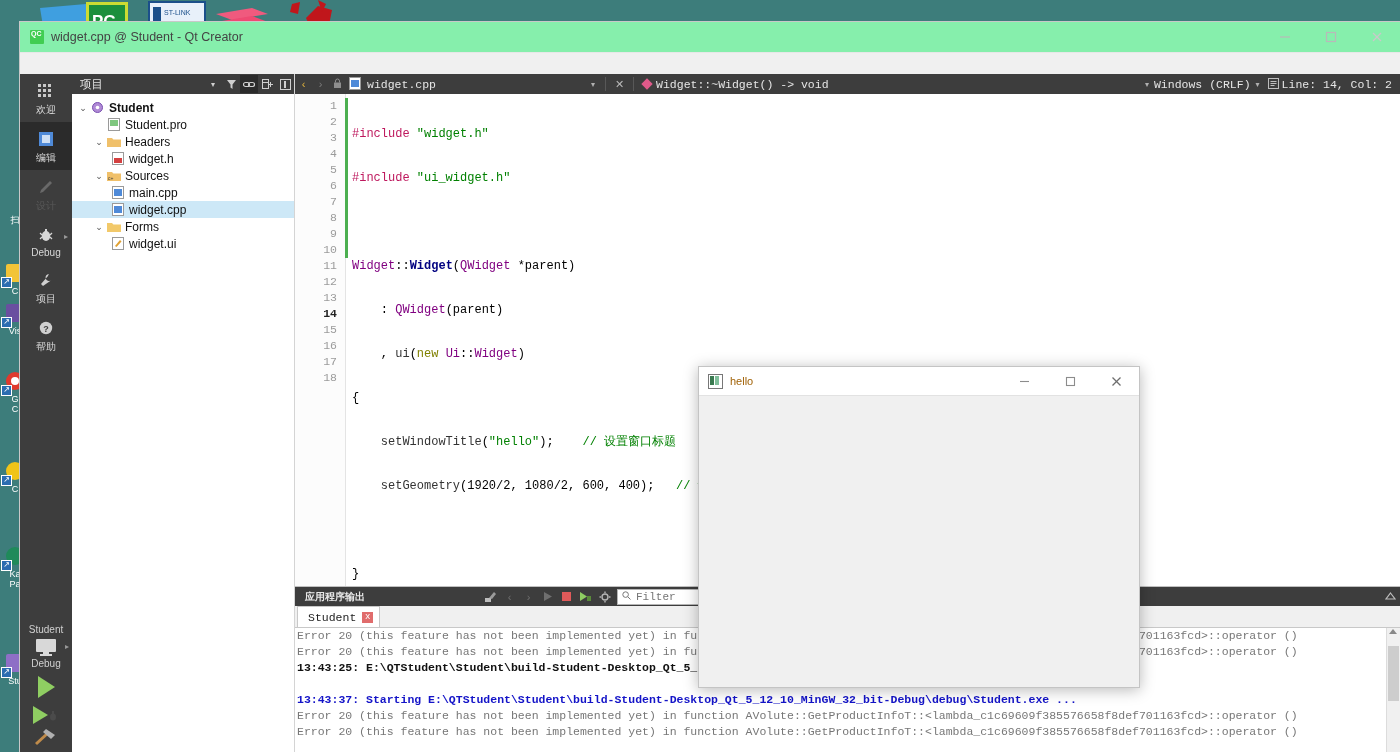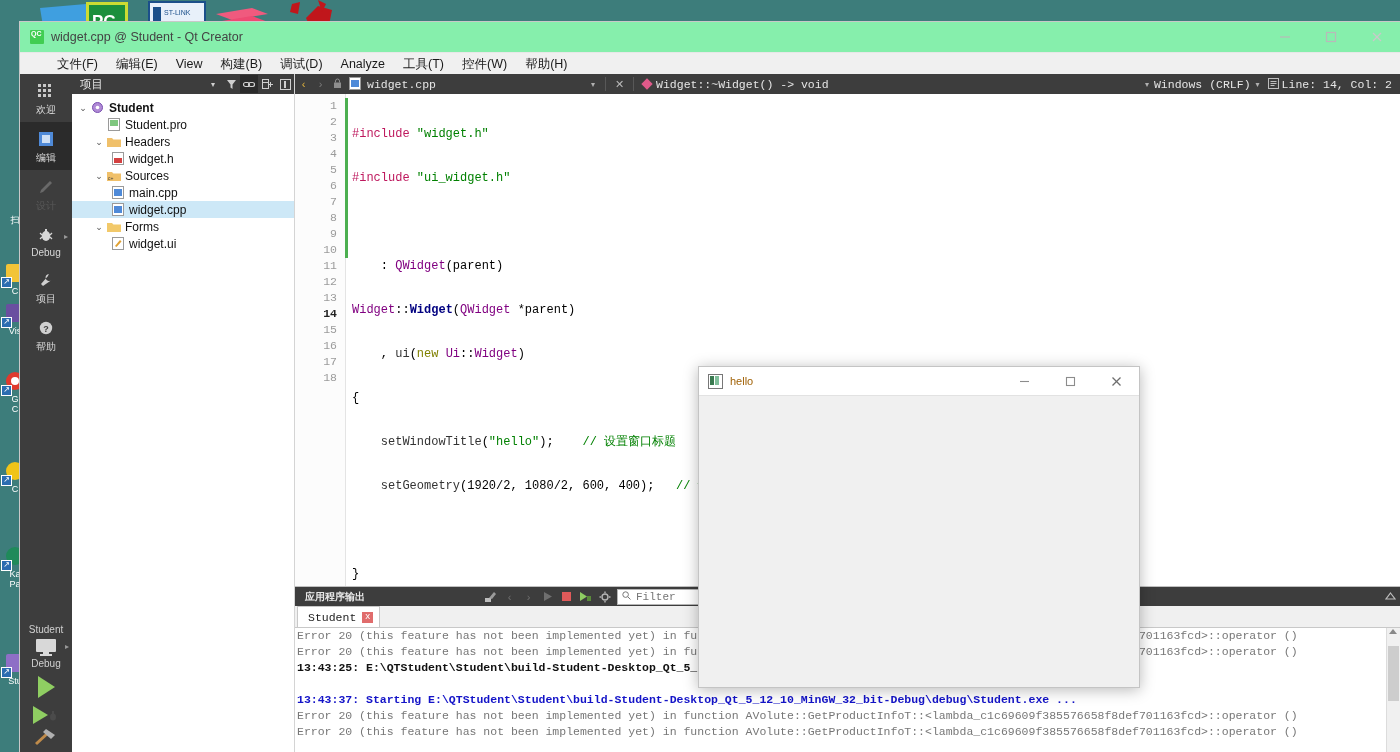--- a/index.html
+++ b/index.html
@@ -225,31 +225,20 @@
       </div>
       <div class="wbtn">
         <svg width="12" height="12" viewBox="0 0 12 12">
             <line x1="2" y1="2" x2="10" y2="10" stroke="#c9c9c9" stroke-width="1.2"></line>
             <line x1="10" y1="2" x2="2" y2="10" stroke="#c9c9c9" stroke-width="1.2"></line>
           </svg>
       </div>
     </div>
   </div>
 
-  <div id="menubar">
-    <div class="menu-item">文件(F)</div>
-    <div class="menu-item">编辑(E)</div>
-    <div class="menu-item">View</div>
-    <div class="menu-item">构建(B)</div>
-    <div class="menu-item">调试(D)</div>
-    <div class="menu-item">Analyze</div>
-    <div class="menu-item">工具(T)</div>
-    <div class="menu-item">控件(W)</div>
-    <div class="menu-item">帮助(H)</div>
-  </div>
 
   <div id="body">
 
     <div id="modebar">
       <div class="mode">
         <div class="micon">
           <svg width="18" height="16" viewBox="0 0 18 16">
             <g fill="#c8c8c8">
                 <rect x="1" y="1" width="3" height="3"></rect>
                 <rect x="6" y="1" width="3" height="3"></rect>
@@ -537,22 +526,22 @@
           <div class="gl">15</div>
           <div class="gl">16</div>
           <div class="gl">17</div>
           <div class="gl">18</div>
         </div>
         <div id="changebar" style="height:160px;top:4px"></div>
         <div id="codetext">
           <div class="cl"><span class="pre">#include</span> <span class="str">"widget.h"</span></div>
           <div class="cl"><span class="pre">#include</span> <span class="str">"ui_widget.h"</span></div>
           <div class="cl">&nbsp;</div>
+          <div class="cl"><span class="typ">Widget</span><span class="plain">::</span><span class="fn">Widget</span><span class="plain">(</span><span class="typ">QWidget</span><span class="plain"> *parent)</span></div>
           <div class="cl"><span class="plain">    : </span><span class="typ">QWidget</span><span class="plain">(parent)</span></div>
-          <div class="cl"><span class="typ">Widget</span><span class="plain">::</span><span class="fn">Widget</span><span class="plain">(</span><span class="typ">QWidget</span><span class="plain"> *parent)</span></div>
           <div class="cl"><span class="plain">    , </span><span class="mod">ui</span><span class="plain">(</span><span class="kw">new</span> <span class="typ">Ui</span><span class="plain">::</span><span class="typ">Widget</span><span class="plain">)</span></div>
           <div class="cl"><span class="plain">{</span></div>
           <div class="cl"><span class="plain">    </span><span class="mod">setWindowTitle</span><span class="plain">(</span><span class="str">"hello"</span><span class="plain">);    </span><span class="cmt">// 设置窗口标题</span></div>
           <div class="cl"><span class="plain">    </span><span class="mod">setGeometry</span><span class="plain">(1920/2, 1080/2, 600, 400);   </span><span class="cmt">// 设置窗口出现的位置和窗口大小</span></div>
           <div class="cl">&nbsp;</div>
           <div class="cl"><span class="plain">}</span></div>
           
           
           
           

